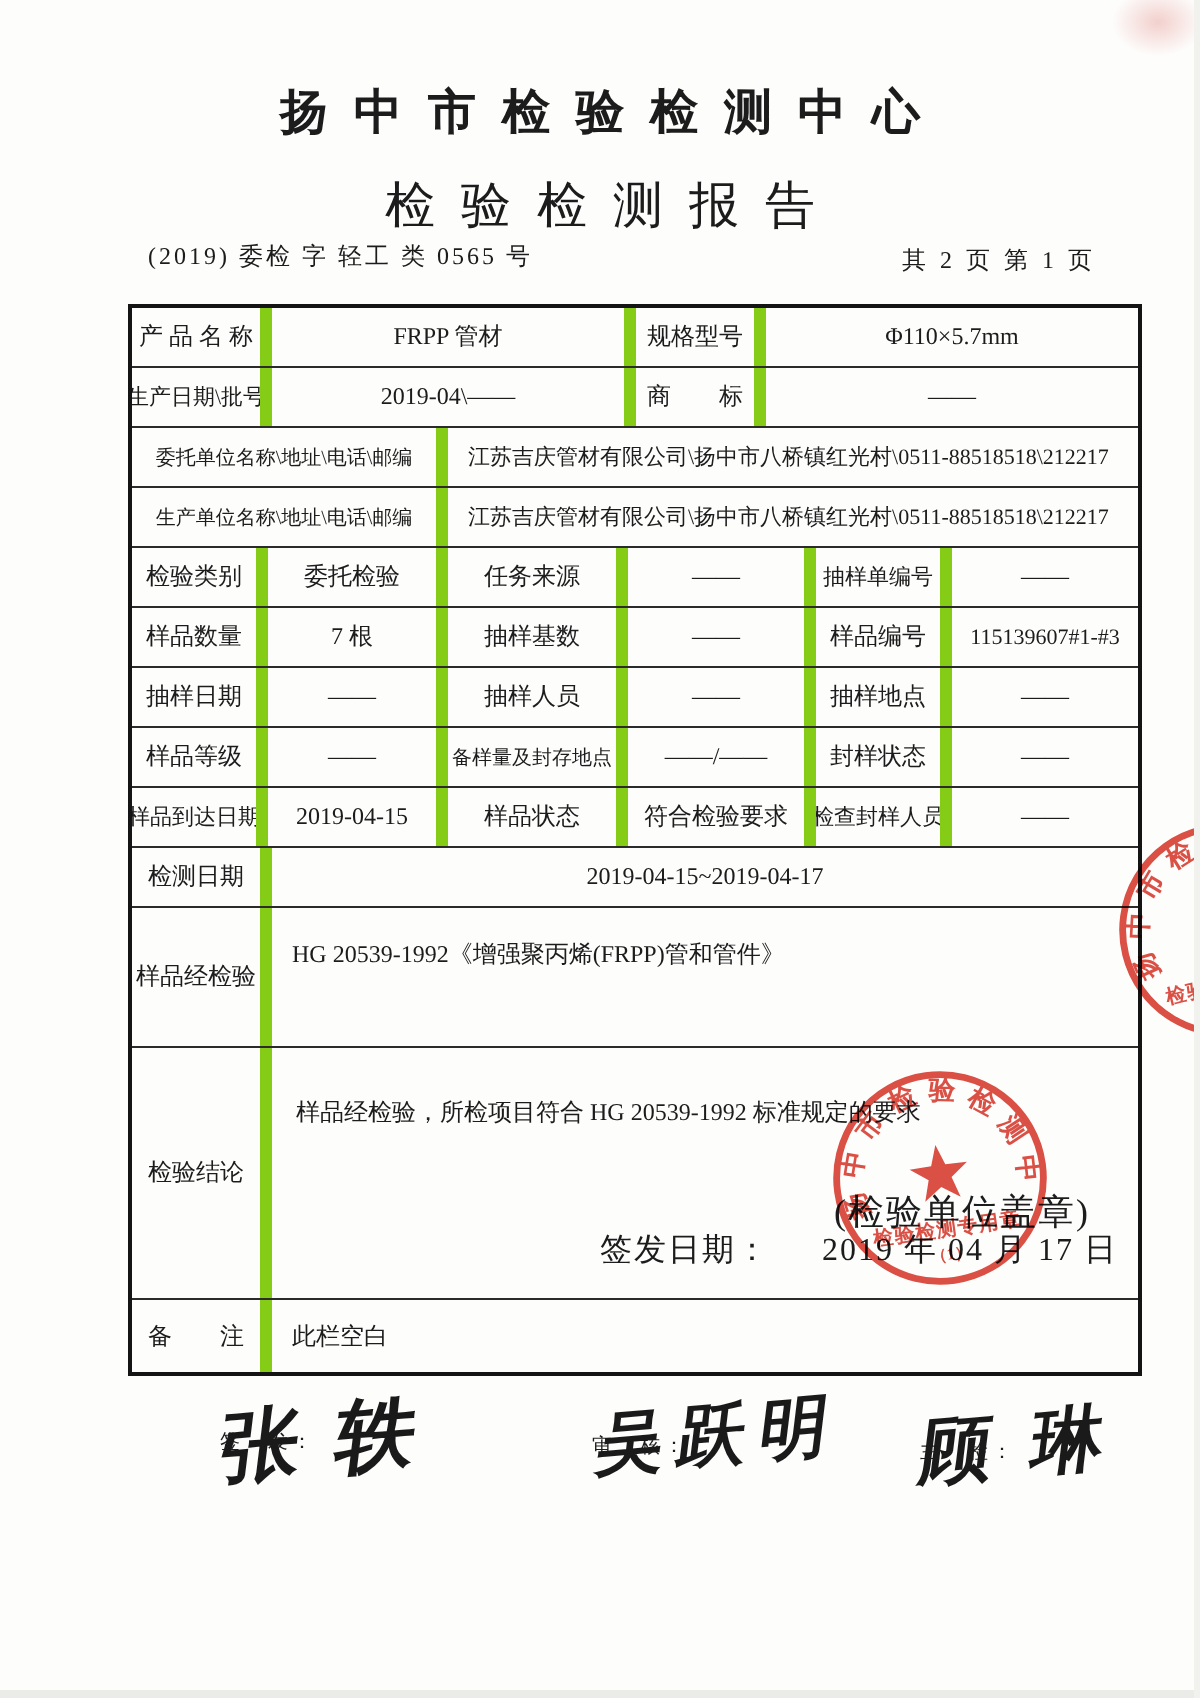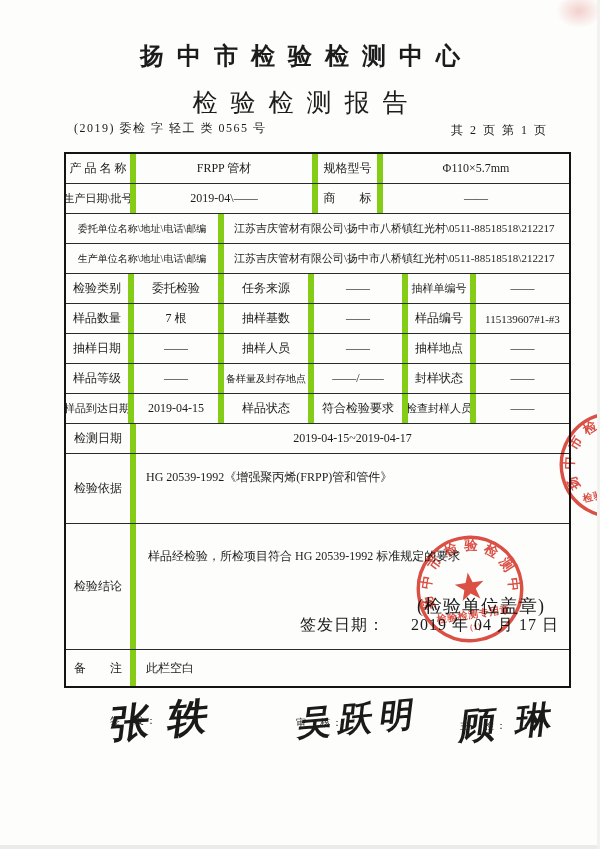--- a/index.html
+++ b/index.html
@@ -151,21 +151,21 @@
       <div class="td w68 f11">检查封样人员</div>
       <div class="td fx">——</div>
     </div>
 
     <div class="tr h30">
       <div class="td w70">检测日期</div>
       <div class="td fx">2019-04-15~2019-04-17</div>
     </div>
 
     <div class="tr h70">
-      <div class="td w70">检验依据</div>
+      <div class="td w70">样品经检验</div>
       <div class="td fx ta-l top-l">HG 20539-1992《增强聚丙烯(FRPP)管和管件》</div>
     </div>
 
     <div class="tr h126">
       <div class="td w70">检验结论</div>
       <div class="td fx concl">
         <div class="concl-text">样品经检验，所检项目符合 HG 20539-1992 标准规定的要求</div>
         <div class="seal-note">(检验单位盖章)</div>
         <div class="issue-line">
           <span>签发日期：</span><span class="gap"></span><span>2019 年 04 月 17 日</span>

